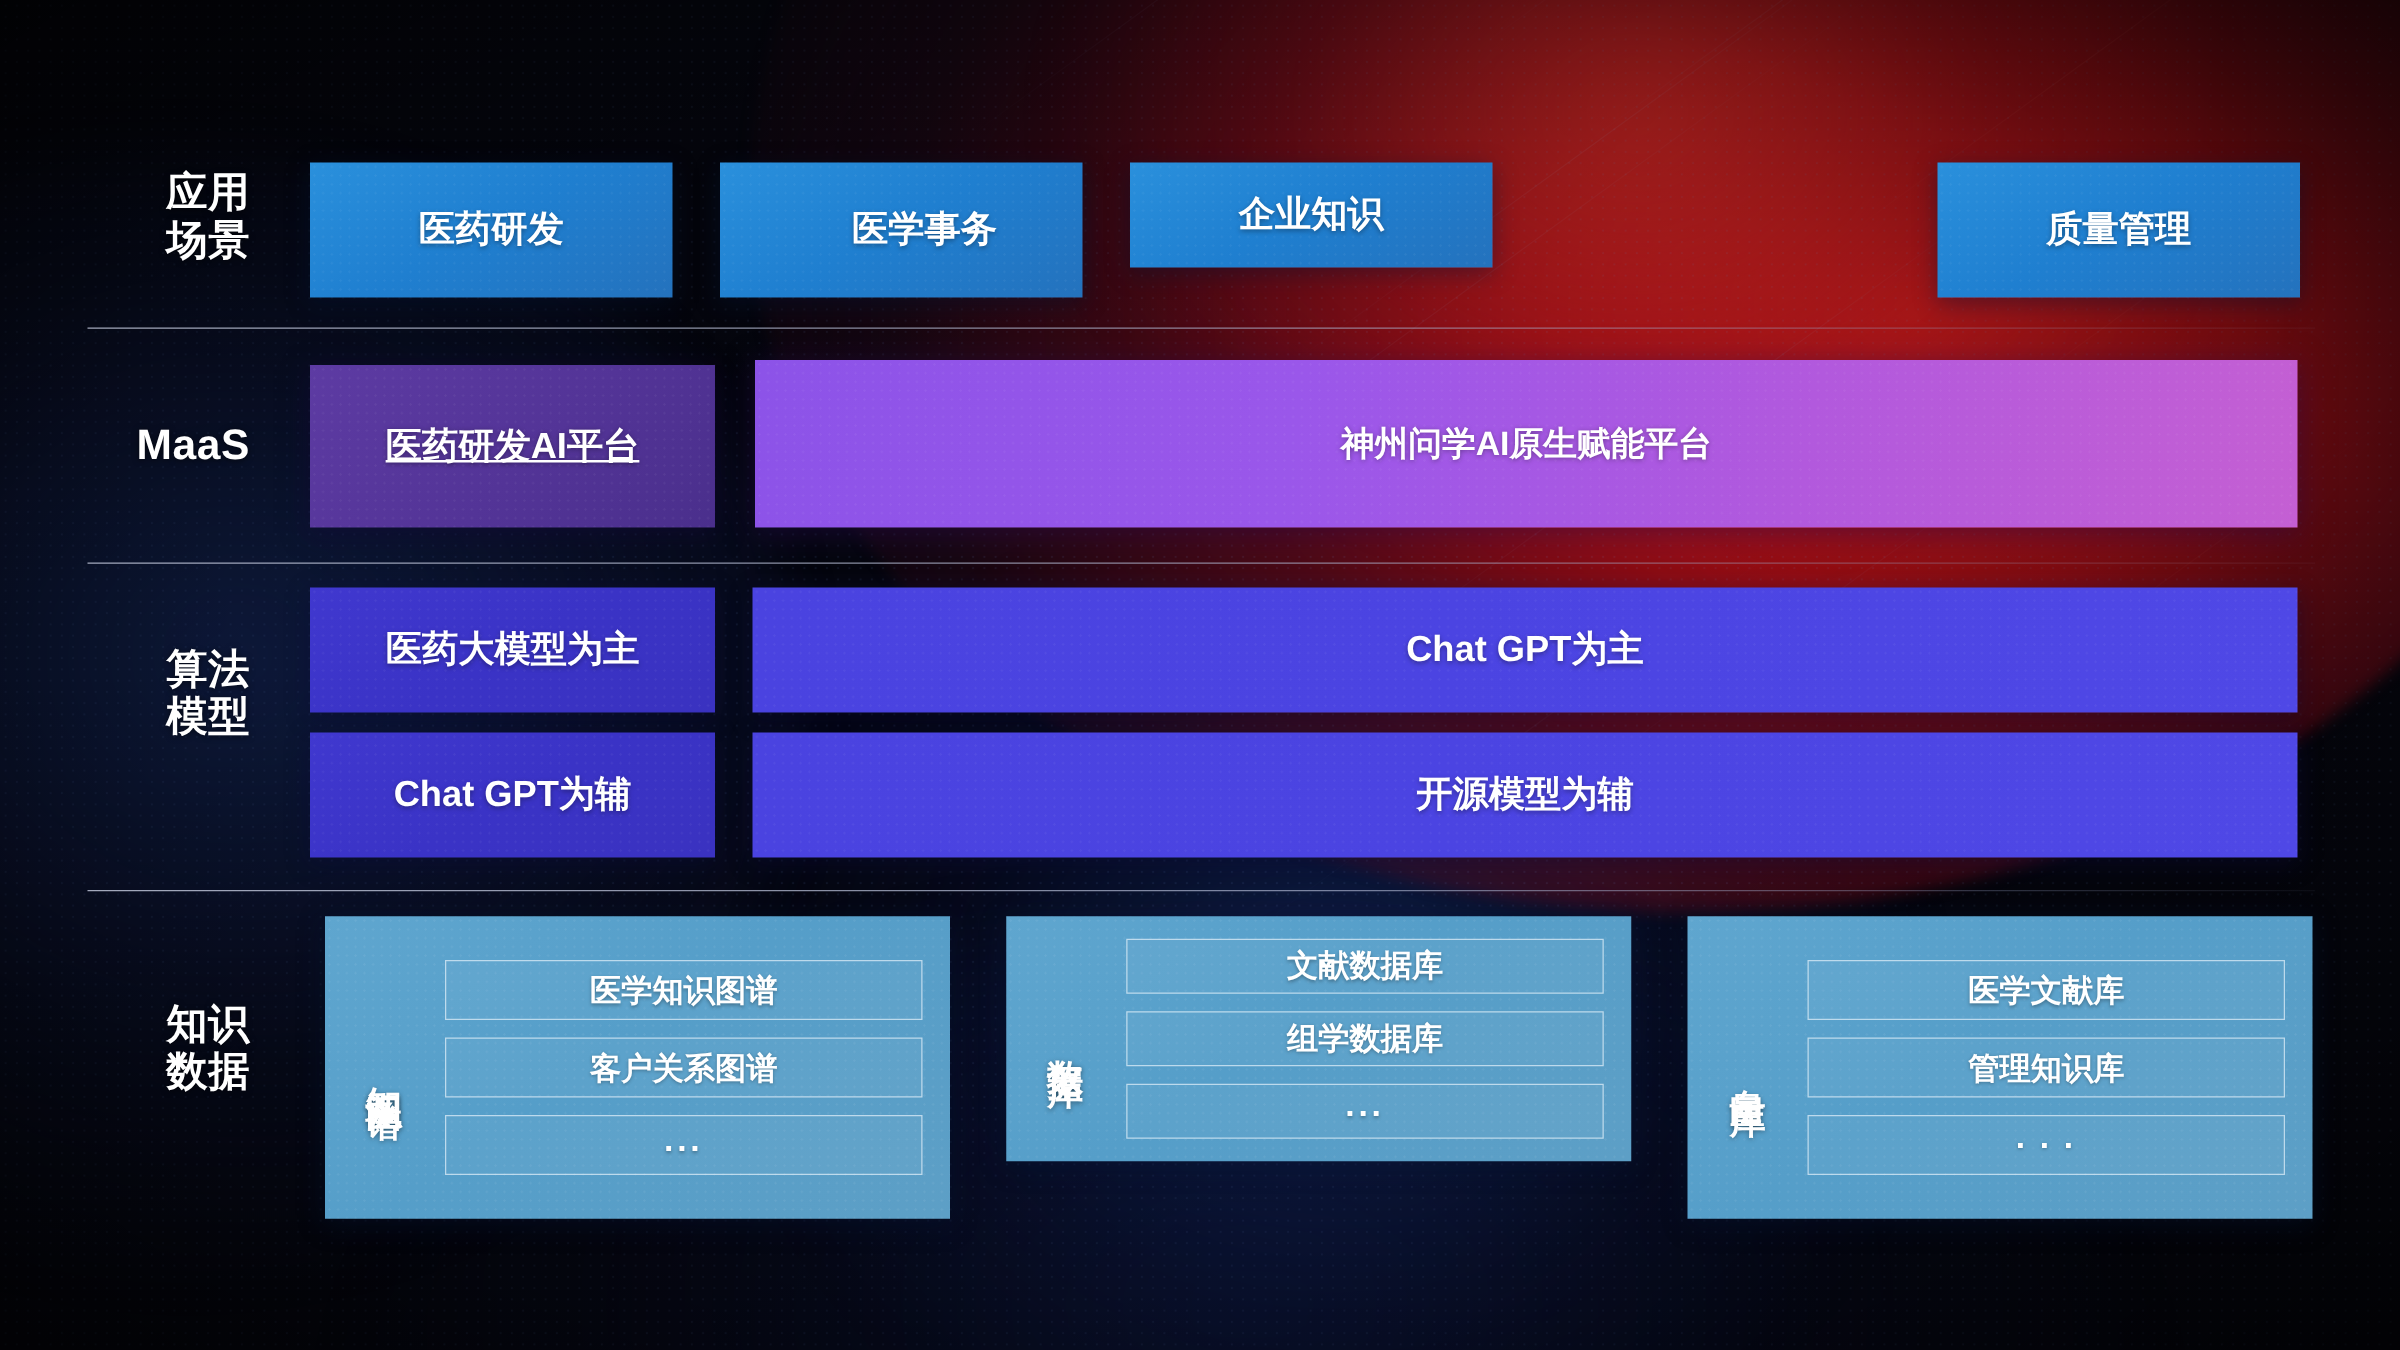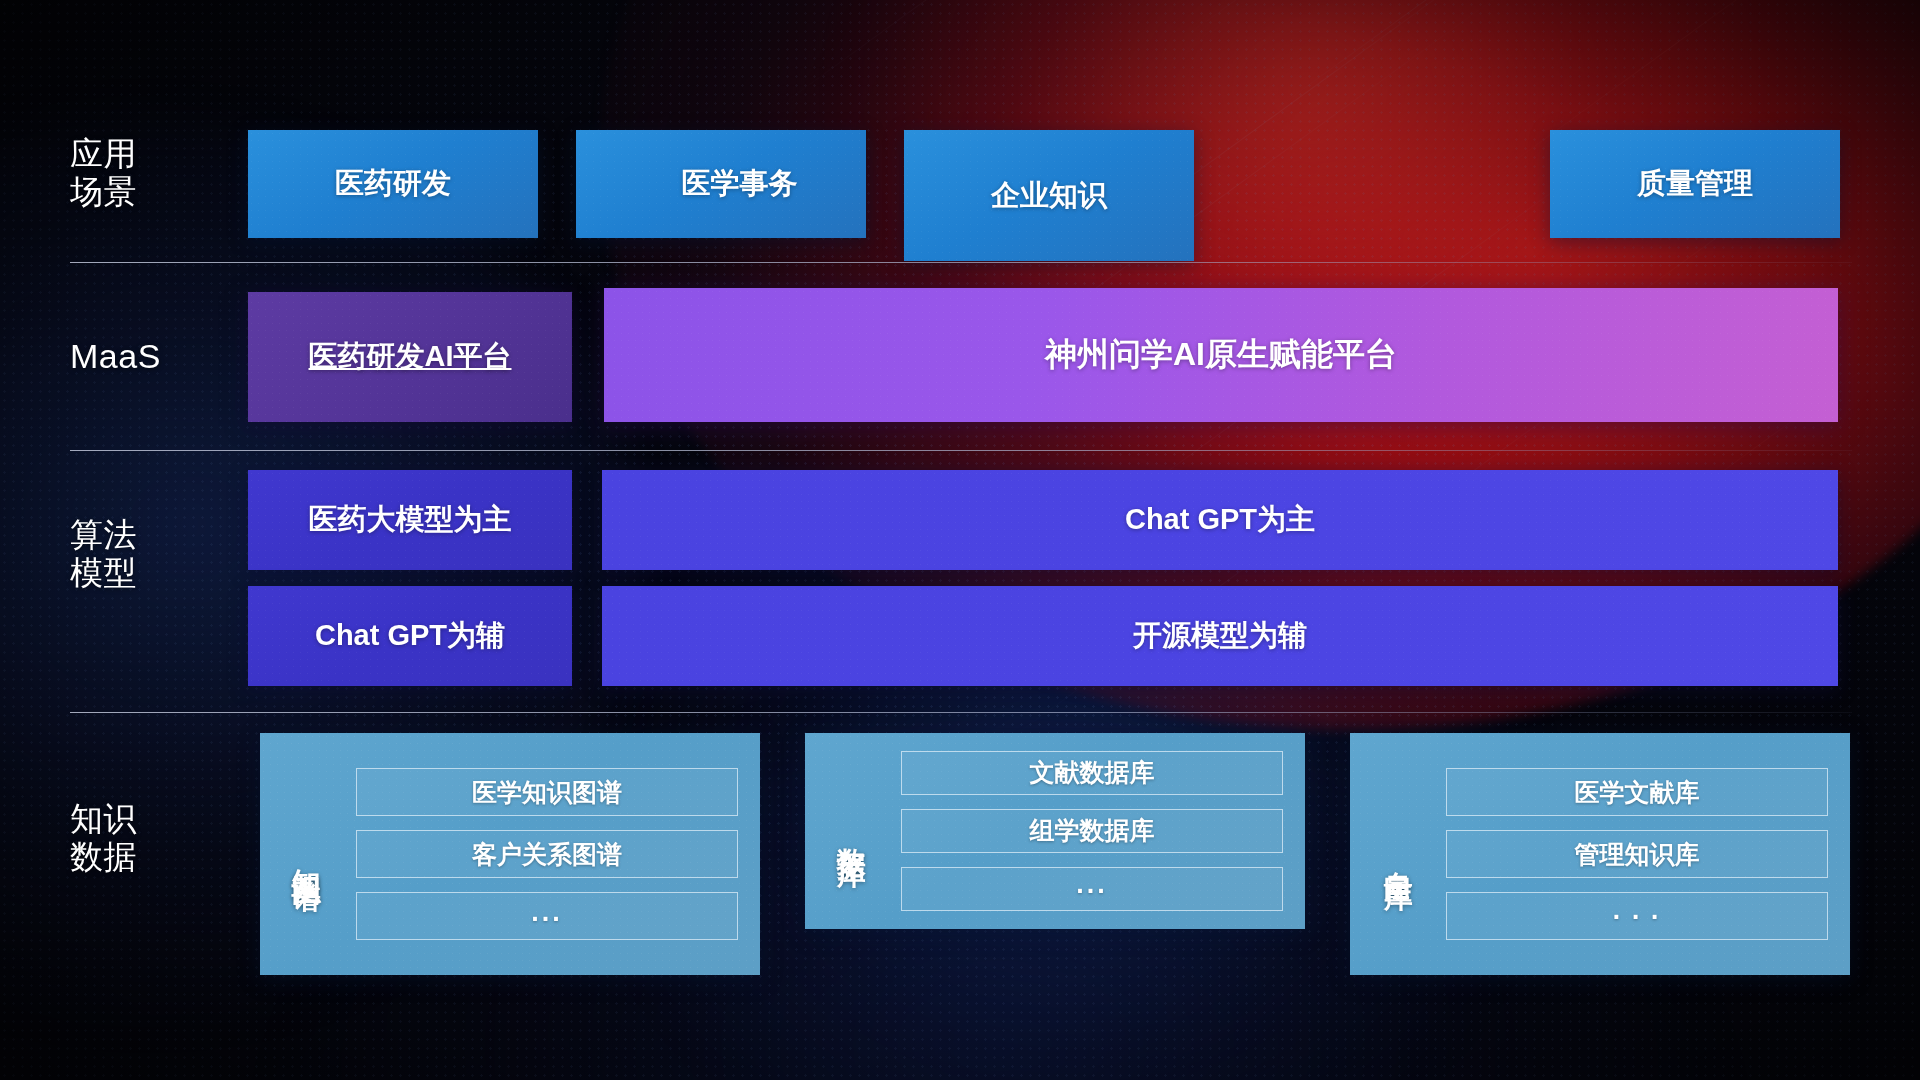--- a/index.html
+++ b/index.html
@@ -73,22 +73,22 @@
   .divider{
     position:absolute; left:70px; width:1782px; height:1px;
     background:linear-gradient(90deg,
       rgba(190,196,215,.85) 0%, rgba(170,178,205,.70) 55%,
       rgba(150,160,195,.35) 82%, rgba(140,150,190,.06) 100%);
   }
 
   .rowlabel{
     position:absolute;
     color:#ffffff;
-    font-weight:normal;
-    text-align:left;
+    font-weight:bold;
+    text-align:right;
     letter-spacing:.5px;
     line-height:1.16;
     text-shadow:0 1px 5px rgba(0,0,0,.6);
   }
 
   .card{
     position:absolute;
     display:flex; align-items:center; justify-content:center;
     color:#fff; font-weight:bold; text-align:center;
     text-shadow:0 1px 4px rgba(0,0,0,.35);
@@ -108,21 +108,21 @@
     box-shadow:0 4px 18px rgba(5,20,50,.45);
   }
   
   .c-maas-left{
     background:linear-gradient(135deg,#5d3ba3 0%,#533497 55%,#4a2f8c 100%);
     font-size:29px;
     box-shadow:0 4px 20px rgba(20,8,60,.5);
   }
   .c-maas-right{
     background:linear-gradient(100deg,#8c53e8 0%,#9a57ea 35%,#b259dd 68%,#c45fd3 100%);
-    font-size:32px;
+    font-size:27px;
     box-shadow:0 4px 22px rgba(40,10,80,.5);
   }
   
   .c-algo-left{
     background:linear-gradient(150deg,#4038cf 0%,#3a33c6 50%,#3a32c0 100%);
     font-size:29px;
     box-shadow:0 4px 18px rgba(10,10,60,.45);
   }
   .c-algo-right{
     background:linear-gradient(100deg,#4a43e0 0%,#4b44e2 45%,#4f48e6 100%);
@@ -198,21 +198,21 @@
 
 <div id="sheet">
 
   <div class="rowlabel" id="lbl-app" style="left:70px; top:135px; width:130px; font-size:33px;">
       <div>应用</div>
       <div>场景</div>
     </div>
 
   <div class="card c-app" style="left:248px; top:130px; width:290px; height:108px;">医药研发</div>
   <div class="card c-app" style="left:576px; top:130px; width:290px; height:108px;padding-left:37px;">医学事务</div>
-  <div class="card c-app" style="left:904px; top:130px; width:290px; height:131px;">企业知识</div>
+  <div class="card c-app" style="left:904px; top:130px; width:290px; height:84px;">企业知识</div>
   <div class="card c-app" style="left:1550px; top:130px; width:290px; height:108px;">质量管理</div>
 
   <div class="divider" style="top:262px;"></div>
 
   <div class="rowlabel" id="lbl-maas" style="left:70px; top:337px; width:130px; font-size:34px;">
       <div>MaaS</div>
     </div>
 
   <div class="card c-maas-left" style="left:248px; top:292px; width:324px; height:130px;text-decoration:underline;">医药研发AI平台</div>
   <div class="card c-maas-right" style="left:604px; top:288px; width:1234px; height:134px;">神州问学AI原生赋能平台</div>

